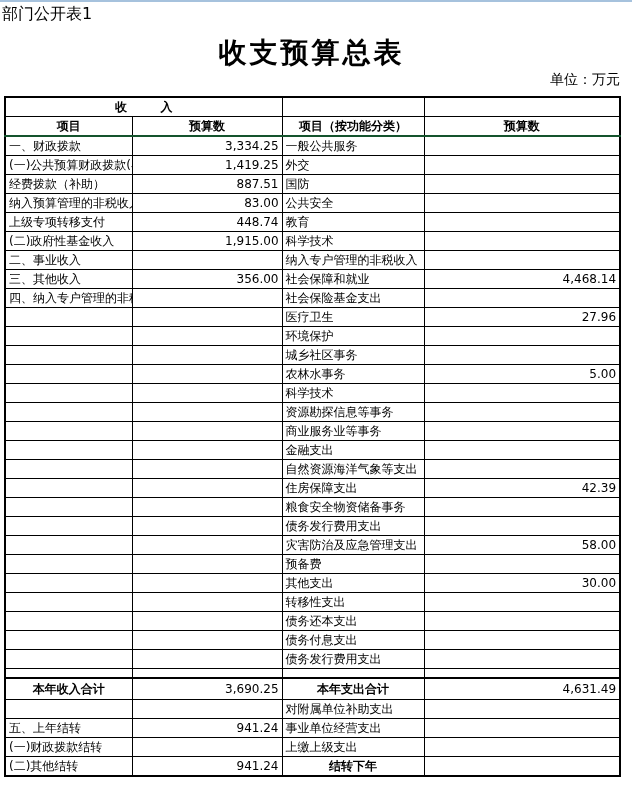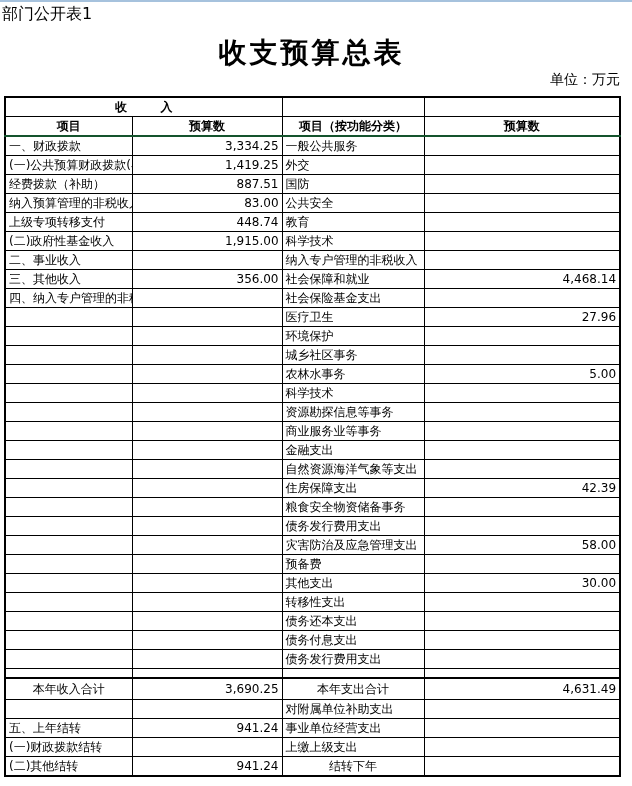--- a/index.html
+++ b/index.html
@@ -20,21 +20,21 @@
   }
   table.budget td{
     border:1px solid #000;
     font-size:12px;line-height:13px;
     padding:0 3px;height:18px;
     overflow:hidden;white-space:pre;vertical-align:middle;
   }
   thead td{height:12px;font-weight:bold;text-align:center;}
   thead tr.colhead td{border-bottom:2px solid #14532d;}
   td.num{text-align:right;font-size:11px;}
-  td.bc{font-weight:normal;text-align:center;margin-top:8px;}
+  td.bc{font-weight:bold;text-align:center;margin-top:8px;}
   td.ind0{padding-left:4px;}
   td.ind1{padding-left:9px;}
   td.ind2{padding-left:18px;}
   tr.short td{height:8px;line-height:8px;}
   tr.tall td{height:20px;border-top:2px solid #000;}
 </style>
 </head>
 <body>
 
 <div class="page">

